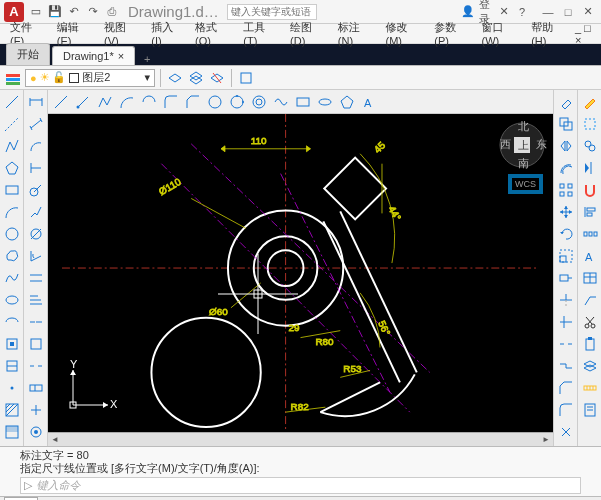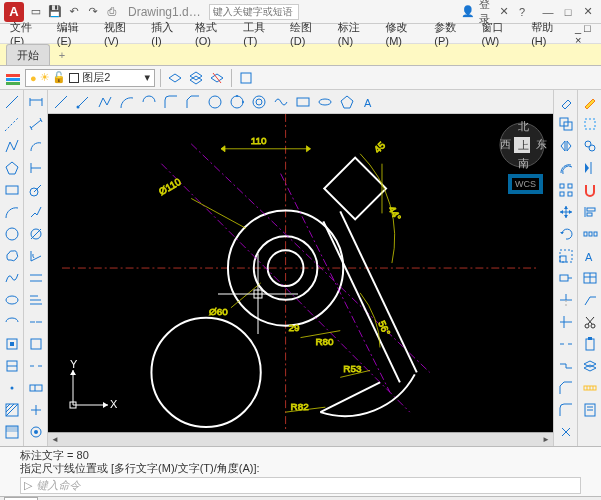--- a/index.html
+++ b/index.html
@@ -1,30 +1,30 @@
 <!DOCTYPE html>
 <html><head>
 <meta charset="utf-8">
 <style>
 *{margin:0;padding:0;box-sizing:border-box;font-family:"Microsoft YaHei",SimSun,sans-serif;font-size:11px;color:#333}
 body{background:#eee;width:601px;height:500px;overflow:hidden;position:relative}
 .titlebar{height:24px;background:#f5f5f5;display:flex;align-items:center;padding:0 4px;border-bottom:1px solid #ccc}
 .app-logo{width:20px;height:20px;background:#c62828;color:#fff;font-weight:bold;display:flex;align-items:center;justify-content:center;border-radius:3px;font-size:13px;margin-right:4px}
 .qat{display:flex;gap:3px;align-items:center}
 .qat span{width:16px;height:16px;display:flex;align-items:center;justify-content:center;color:#555}
-.title-txt{margin:12px 8px;color:#888;font-size:12px}
+.title-txt{margin:12px 8px;color:#888;font-size:15px}
 .search-box{width:90px;height:16px;border:1px solid #ccc;color:#aaa;padding:0 3px;font-size:10px;background:#fff}
 .title-right{margin-left:auto;display:flex;gap:4px;align-items:center}
 .title-right span{width:14px;height:14px;display:flex;align-items:center;justify-content:center;color:#555}
 .wincontrols{margin-left:6px;display:flex;gap:2px}
 .wincontrols span{width:18px;height:14px;display:flex;align-items:center;justify-content:center}
 .menubar{height:20px;background:#f5f5f5;display:flex;align-items:center;padding:0 6px;gap:10px;border-bottom:1px solid #ddd}
 .menubar span{padding:2px 4px;font-size:11px}
 .menubar-right{margin-left:auto;display:flex;gap:6px}
-.tabbar{height:22px;background:#fef9c3;display:flex;padding-left:6px;border-bottom:1px solid #bbb}
+.tabbar{height:22px;background:#0f172a;display:flex;align-items:flex-end;padding-left:6px;border-bottom:1px solid #bbb}
 .tab{padding:3px 10px;border:1px solid #bbb;background:#fafafa;border-bottom:none;margin-right:2px;border-radius:3px 3px 0 0;font-size:11px;display:flex;align-items:center;gap:4px}
 .tab.inactive{background:#ddd}
 .tab-add{width:20px;display:flex;align-items:center;justify-content:center;color:#888}
 .ribbon{height:24px;background:#f5f5f5;display:flex;align-items:center;padding:0 4px;gap:3px;border-bottom:1px solid #ccc}
 .layer-dd{display:flex;align-items:center;border:1px solid #aaa;height:18px;padding:0 4px;background:#fff;gap:3px;flex:0 0 130px}
 .layer-sw{width:10px;height:10px;background:#fff;border:1px solid #333}
 .rib-ico{width:18px;height:18px;display:flex;align-items:center;justify-content:center}
 .rib-sep{width:1px;height:18px;background:#bbb;margin:0 2px}
 .workarea{display:flex;height:356px;background:#e8e8e8}
 .tool-col{width:24px;background:#f0f0f0;display:flex;flex-direction:column;align-items:center;padding:2px 0;gap:2px;border-right:1px solid #ccc}
@@ -87,20 +87,24 @@
   <span>标注(N)</span>
   <span>修改(M)</span>
   <span>参数(P)</span>
   <span>窗口(W)</span>
   <span>帮助(H)</span>
   <div class="menubar-right">_ □ ×</div>
 </div>
 
 <div class="tabbar">
   <div class="tab inactive">开始</div>
+  <div class="tab">
+      <span>Drawing1*</span>
+      <span>×</span>
+    </div>
   <div class="tab-add">+</div>
 </div>
 
 <div class="ribbon">
   <div class="rib-ico">
       <svg width="16" height="16">
         <rect x="1" y="4" width="14" height="3" fill="#f44336"></rect>
         <rect x="1" y="8" width="14" height="3" fill="#2196f3"></rect>
         <rect x="1" y="12" width="14" height="3" fill="#4caf50"></rect>
       </svg>

